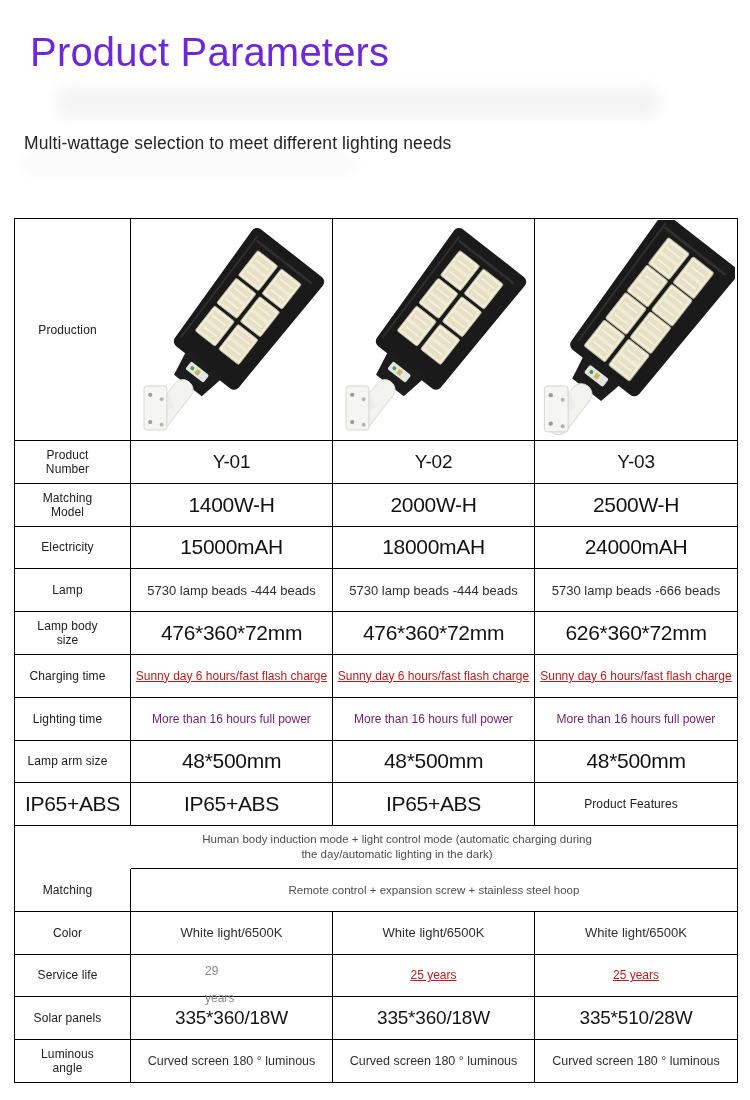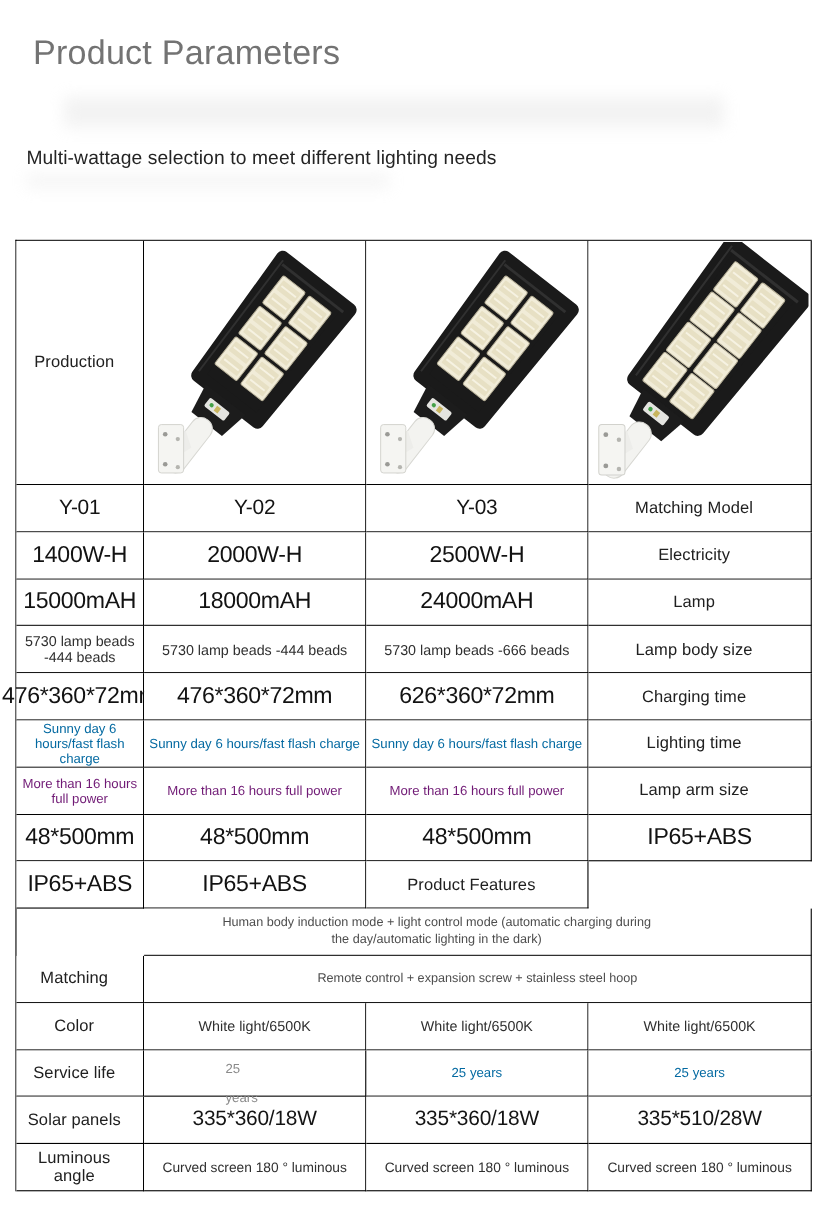--- a/index.html
+++ b/index.html
@@ -2,22 +2,22 @@
 <html><head>
 <meta charset="utf-8">
 <style>
   html,body{margin:0;padding:0;}
   body{
     width:750px;height:1100px;position:relative;background:#ffffff;
     font-family:"Liberation Sans","DejaVu Sans",sans-serif;overflow:hidden;
     -webkit-font-smoothing:antialiased;
   }
   .page-title{
-    position:absolute;left:30px;top:30px;font-size:31px;font-weight:400;
-    color:#737373;letter-spacing:.2px;
+    position:absolute;left:30px;top:30px;font-size:40px;font-weight:400;
+    color:#6d28d9;letter-spacing:.2px;
   }
   .ghost{position:absolute;background:#dcdcdc;filter:blur(7px);}
   .ghost1{left:58px;top:88px;width:600px;height:28px;opacity:.35;}
   .ghost2{left:24px;top:158px;width:330px;height:13px;opacity:.28;}
   .page-subtitle{
     position:absolute;left:24px;top:133px;font-size:17.5px;color:#242424;
     letter-spacing:.1px;
   }
   .ptable{
     position:absolute;left:14px;top:218px;
@@ -27,28 +27,28 @@
     border-top:1.5px solid #000;border-left:1.5px solid #000;
   }
   .ptable>div{
     box-sizing:border-box;background:#fff;
     border-right:1.5px solid #000;border-bottom:1.5px solid #000;
     display:flex;align-items:center;justify-content:center;
     text-align:center;overflow:visible;min-width:0;
   }
   .lbl{
     background:#d9d9d9;justify-content:flex-start;text-align:left;
-    padding:0 20px 0 10px;font-size:15px;color:#202020;letter-spacing:.1px;
+    padding:0 20px 0 10px;font-size:12px;color:#202020;letter-spacing:.1px;
   }
   .imgcell{padding-top:2px;}
   .v-xl{font-size:21px;color:#121212;letter-spacing:-.3px;}
   .v-lg{font-size:19px;color:#141414;letter-spacing:-.2px;}
   .v-md{font-size:13px;color:#2f2f2f;}
   .v-sm{font-size:12px;color:#701a75;}
-  .v-gray{color:#0369a1;}
+  .v-gray{color:#b91c1c;text-decoration:underline;}
   .span3{grid-column:2/5;}
   .feat-block{
     width:392px;margin-left:70px;margin-right:auto;text-align:center;
     font-size:11.5px;color:#4d4d4d;line-height:1.3;
   }
   .match-block{width:100%;text-align:center;font-size:11.5px;color:#4d4d4d;}
   .cell-sl{position:relative;z-index:2;}
   .sl-line1{position:absolute;left:74px;top:9px;font-size:12px;color:#8a8a8a;}
   .sl-line2{position:absolute;left:74px;bottom:-9px;font-size:12px;color:#8a8a8a;z-index:3;margin-top:36px;}
   svg.lamp{display:block;}
@@ -142,20 +142,21 @@
         <polygon points="84,172 136,172 130,202 90,202" fill="#1c1c1c"></polygon>
         <rect x="96" y="178" width="26" height="11" rx="2" fill="#e4e4e0"></rect>
         <circle cx="102" cy="183.5" r="2.2" fill="#43a047"></circle>
         <rect x="107" y="180.5" width="5" height="6" fill="#c8b560"></rect>
         <rect x="97" y="198" width="23" height="64" rx="11" fill="#f3f3f0" stroke="#d7d7d2" stroke-width="1"></rect>
       </g>
       <use href="#bracket"></use>
     </svg>
   </div>
 
+  <div class="lbl">Product Number</div>
   <div class="v-lg">Y-01</div>
   <div class="v-lg">Y-02</div>
   <div class="v-lg">Y-03</div>
 
   <div class="lbl">Matching Model</div>
   <div class="v-xl">1400W-H</div>
   <div class="v-xl">2000W-H</div>
   <div class="v-xl">2500W-H</div>
 
   <div class="lbl">Electricity</div>
@@ -202,21 +203,21 @@
     <div class="match-block">Remote control + expansion screw + stainless steel hoop</div>
   </div>
 
   <div class="lbl">Color</div>
   <div class="v-md">White light/6500K</div>
   <div class="v-md">White light/6500K</div>
   <div class="v-md">White light/6500K</div>
 
   <div class="lbl">Service life</div>
   <div class="cell-sl">
-    <span class="sl-line1">25</span>
+    <span class="sl-line1">29</span>
     <span class="sl-line2">years</span>
   </div>
   <div class="v-sm v-gray">25 years</div>
   <div class="v-sm v-gray">25 years</div>
 
   <div class="lbl">Solar panels</div>
   <div class="v-lg">335*360/18W</div>
   <div class="v-lg">335*360/18W</div>
   <div class="v-lg">335*510/28W</div>
 

